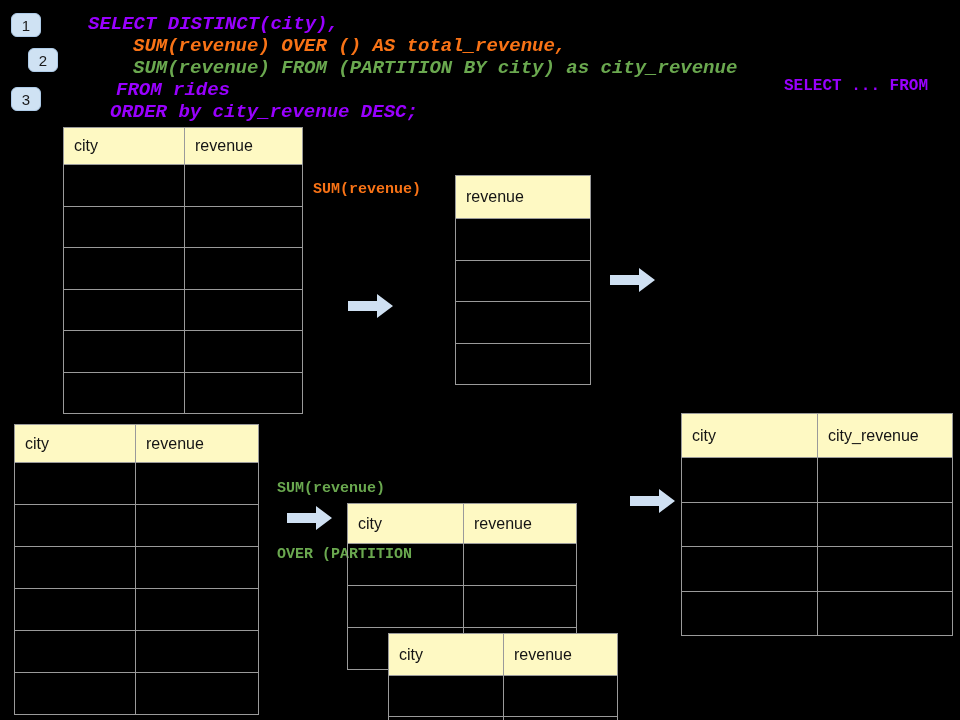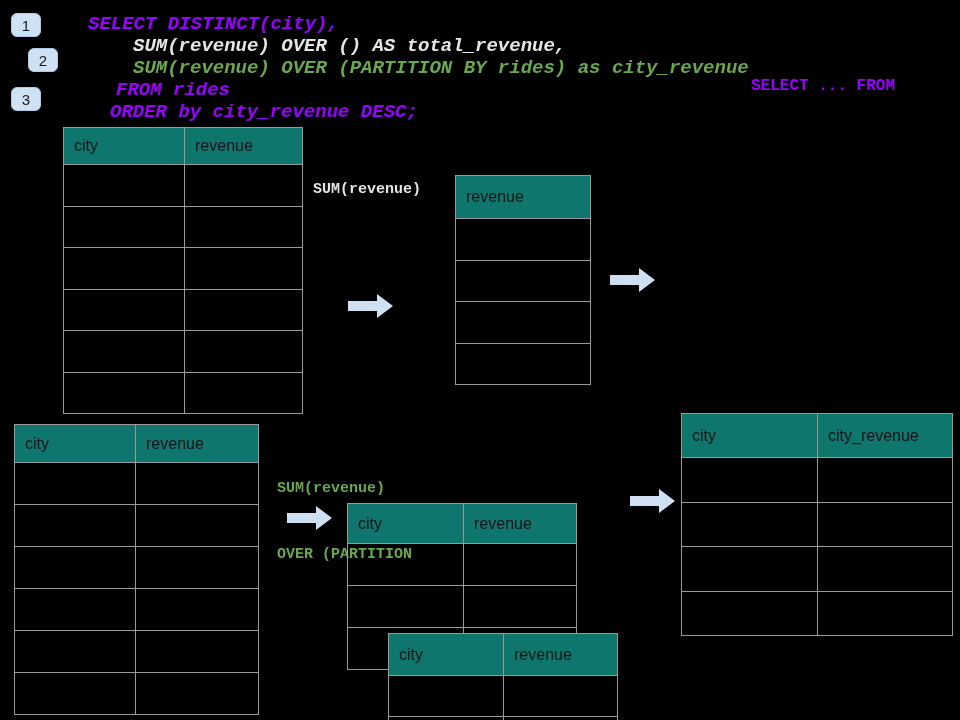--- a/index.html
+++ b/index.html
@@ -9,28 +9,28 @@
   
   .badge{position:absolute;width:30px;height:24px;background:#cfe2f3;border:1px solid #aecbe8;
          border-radius:6px;display:flex;align-items:center;justify-content:center;
          font:15px "Liberation Sans",sans-serif;color:#1a1a1a;box-sizing:border-box;}
 
   
   .code{position:absolute;font-family:"Liberation Mono",monospace;font-weight:bold;
         white-space:pre;}
   .code.main{font-size:19px;line-height:22px;font-style:italic;}
   .code.note{font-size:15px;line-height:22px;}
-  .code.small{font-size:16px;line-height:20px;}
+  .code.small{font-size:16px;line-height:20px;margin-left:33px;}
   .c-purple{color:#9900ff;}
-  .c-red{color:#e5e5e5;}
+  .c-red{color:#f97316;}
   .c-green{color:#6aa84f;}
 
   
   .tbl{position:absolute;border-collapse:collapse;table-layout:fixed;}
-  .tbl th{background:#0f766e;color:#141414;font:16px "Liberation Sans",sans-serif;
+  .tbl th{background:#fef9c3;color:#141414;font:16px "Liberation Sans",sans-serif;
           font-weight:normal;text-align:left;padding:0 0 0 10px;
           border:1px solid #9a9a9a;box-sizing:border-box;}
   .tbl td{border:1px solid #9a9a9a;background:transparent;box-sizing:border-box;}
 
   .t1{left:63px;top:127px;width:239px;}  .t1 th{height:37px;} .t1 td{height:41.5px;}
   .t2{left:455px;top:175px;width:135px;} .t2 th{height:43px;} .t2 td{height:41.5px;}
   .t3{left:14px;top:424px;width:244px;}  .t3 th{height:38px;} .t3 td{height:42px;}
   .t4{left:347px;top:503px;width:229px;} .t4 th{height:40px;} .t4 td{height:42px;}
   .t5{left:388px;top:633px;width:229px;} .t5 th{height:42px;} .t5 td{height:41px;}
   .t6{left:681px;top:413px;width:271px;} .t6 th{height:44px;} .t6 td{height:44.5px;}
@@ -43,21 +43,21 @@
 <body>
 
 <div class="stage">
 
   <div class="badge" style="left:11px;top:13px">1</div>
   <div class="badge" style="left:28px;top:48px">2</div>
   <div class="badge" style="left:11px;top:87px">3</div>
 
   <div class="code main c-purple" style="left:88px;top:13px">SELECT DISTINCT(city),</div>
   <div class="code main c-red" style="left:133px;top:35px">SUM(revenue) OVER () AS total_revenue,</div>
-  <div class="code main c-green" style="left:133px;top:57px">SUM(revenue) OVER (PARTITION BY rides) as city_revenue</div>
+  <div class="code main c-green" style="left:133px;top:57px">SUM(revenue) FROM (PARTITION BY city) as city_revenue</div>
   <div class="code main c-purple" style="left:116px;top:79px">FROM rides</div>
   <div class="code main c-purple" style="left:110px;top:101px">ORDER by city_revenue DESC;</div>
 
   <div class="code small c-purple" style="left:751px;top:36px">
     <div>SELECT ... FROM</div>
   </div>
 
   <div class="code note c-red" style="left:313px;top:135px">
     <div>SUM(revenue)</div>
   </div>

